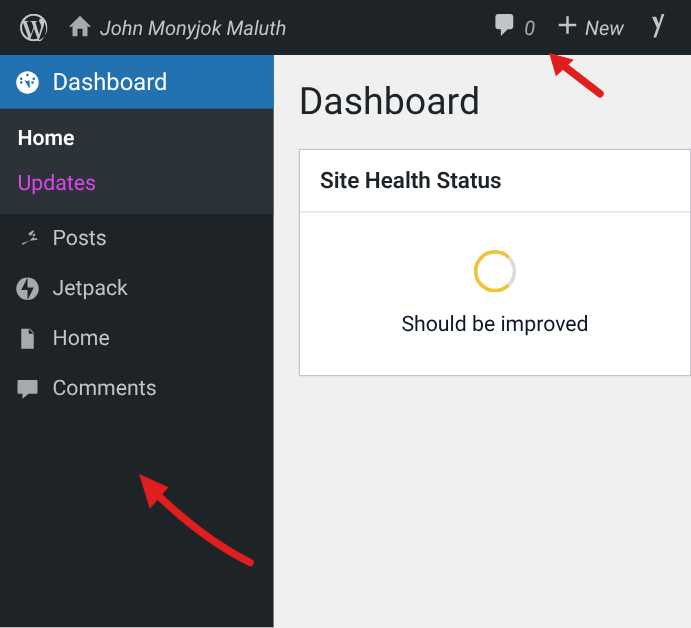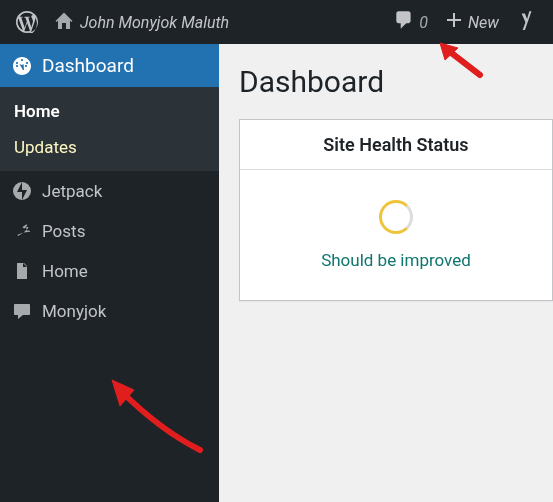--- a/index.html
+++ b/index.html
@@ -16,29 +16,29 @@
 .sidebar { width: 219px; background: #1d2327; color: #c3c4c7; font-size: 17px; flex-shrink: 0; }
 .menu-item { display: flex; align-items: center; padding: 10px 12px; gap: 10px; position: relative; cursor: pointer; }
 .menu-item.current { background: #2271b1; color: #fff; }
 .menu-item.current::after { content: ''; position: absolute; right: -10px; top: 50%; transform: translateY(-50%); border: 10px solid transparent; border-right-color: #f0f0f1; }
 .menu-icon { width: 20px; height: 20px; display: flex; align-items: center; justify-content: center; flex-shrink: 0; }
 .menu-icon svg { fill: #a7aaad; }
 .menu-item.current .menu-icon svg { fill: #fff; }
 .submenu { background: #2c3338; padding: 6px 0; }
 .submenu-item { padding: 8px 14px; cursor: pointer; }
 .submenu-item.current { color: #fff; font-weight: 600; }
-.submenu-item:not(.current) { color: #fef9c3; }
+.submenu-item:not(.current) { color: #d946ef; }
 
 .content { flex: 1; background: #f0f0f1; padding: 20px 0 0 20px; overflow: hidden; }
 .page-title { font-size: 30px; font-weight: 400; color: #1d2327; margin-bottom: 20px; }
 .panel { background: #fff; border: 1px solid #c3c4c7; margin-bottom: 24px; box-shadow: 0 1px 1px rgba(0,0,0,.04); }
-.panel h2 { font-size: 18px; font-weight: 600; padding: 14px 16px; border-bottom: 1px solid #dcdcde; color: #1d2327; text-align: center; }
+.panel h2 { font-size: 18px; font-weight: 600; padding: 14px 16px; border-bottom: 1px solid #dcdcde; color: #1d2327; }
 .panel-body { padding: 30px 14px; text-align: center; }
 .spinner { width: 34px; height: 34px; border: 3px solid #f0c33c; border-right-color: #dcdcde; border-radius: 50%; margin: 0 auto 16px; }
-.health-msg { font-size: 17px; color: #0f766e; }
+.health-msg { font-size: 17px; color: #0f172a; }
 
 .arrow { position: absolute; pointer-events: none; z-index: 50; }
 .arrow svg { stroke: #e01e1e; fill: #e01e1e; }
 </style>
 </head>
 <body>
 
 <div class="toolbar">
   <div>
     <svg width="22" height="22" viewBox="0 0 20 20">
@@ -89,49 +89,49 @@
       </span>
       <span style="font-size:19px;">Dashboard</span>
     </div>
     <div class="submenu">
       <div class="submenu-item current">Home</div>
       <div class="submenu-item">Updates</div>
     </div>
     <div class="menu-item">
       <span class="menu-icon">
         <svg width="20" height="20" viewBox="0 0 20 20">
+            <path d="M12 2l1 1-1 2 3 3 2-1 1 1-6 3-4 5-1-1 5-4 3-6-1-1-3 3-2-1 3-4z" transform="rotate(20 10 10)"></path>
+          </svg>
+      </span>
+      <span>Posts</span>
+    </div>
+    <div class="menu-item">
+      <span class="menu-icon">
+        <svg width="20" height="20" viewBox="0 0 20 20">
             <circle cx="10" cy="10" r="9"></circle>
             <path fill="#1d2327" d="M10 1v10H5l5-10zm0 18V9h5l-5 10z"></path>
           </svg>
       </span>
       <span>Jetpack</span>
-    </div>
-    <div class="menu-item">
-      <span class="menu-icon">
-        <svg width="20" height="20" viewBox="0 0 20 20">
-            <path d="M12 2l1 1-1 2 3 3 2-1 1 1-6 3-4 5-1-1 5-4 3-6-1-1-3 3-2-1 3-4z" transform="rotate(20 10 10)"></path>
-          </svg>
-      </span>
-      <span>Posts</span>
     </div>
     <div class="menu-item">
       <span class="menu-icon">
         <svg width="20" height="20" viewBox="0 0 20 20">
             <path d="M5 2h7l3 3v13H5V2zm6 0v4h4"></path>
           </svg>
       </span>
       <span>Home</span>
     </div>
     <div class="menu-item">
       <span class="menu-icon">
         <svg width="20" height="20" viewBox="0 0 20 20">
             <path d="M3 3h14c.6 0 1 .4 1 1v9c0 .6-.4 1-1 1h-6l-5 4v-4H3c-.6 0-1-.4-1-1V4c0-.6.4-1 1-1z"></path>
           </svg>
       </span>
-      <span>Monyjok</span>
+      <span>Comments</span>
     </div>
   </div>
 
   <div class="content">
     <h1 class="page-title">Dashboard</h1>
     <div class="panel">
       <h2>Site Health Status</h2>
       <div class="panel-body">
         <div class="spinner"></div>
         <div class="health-msg">Should be improved</div>

